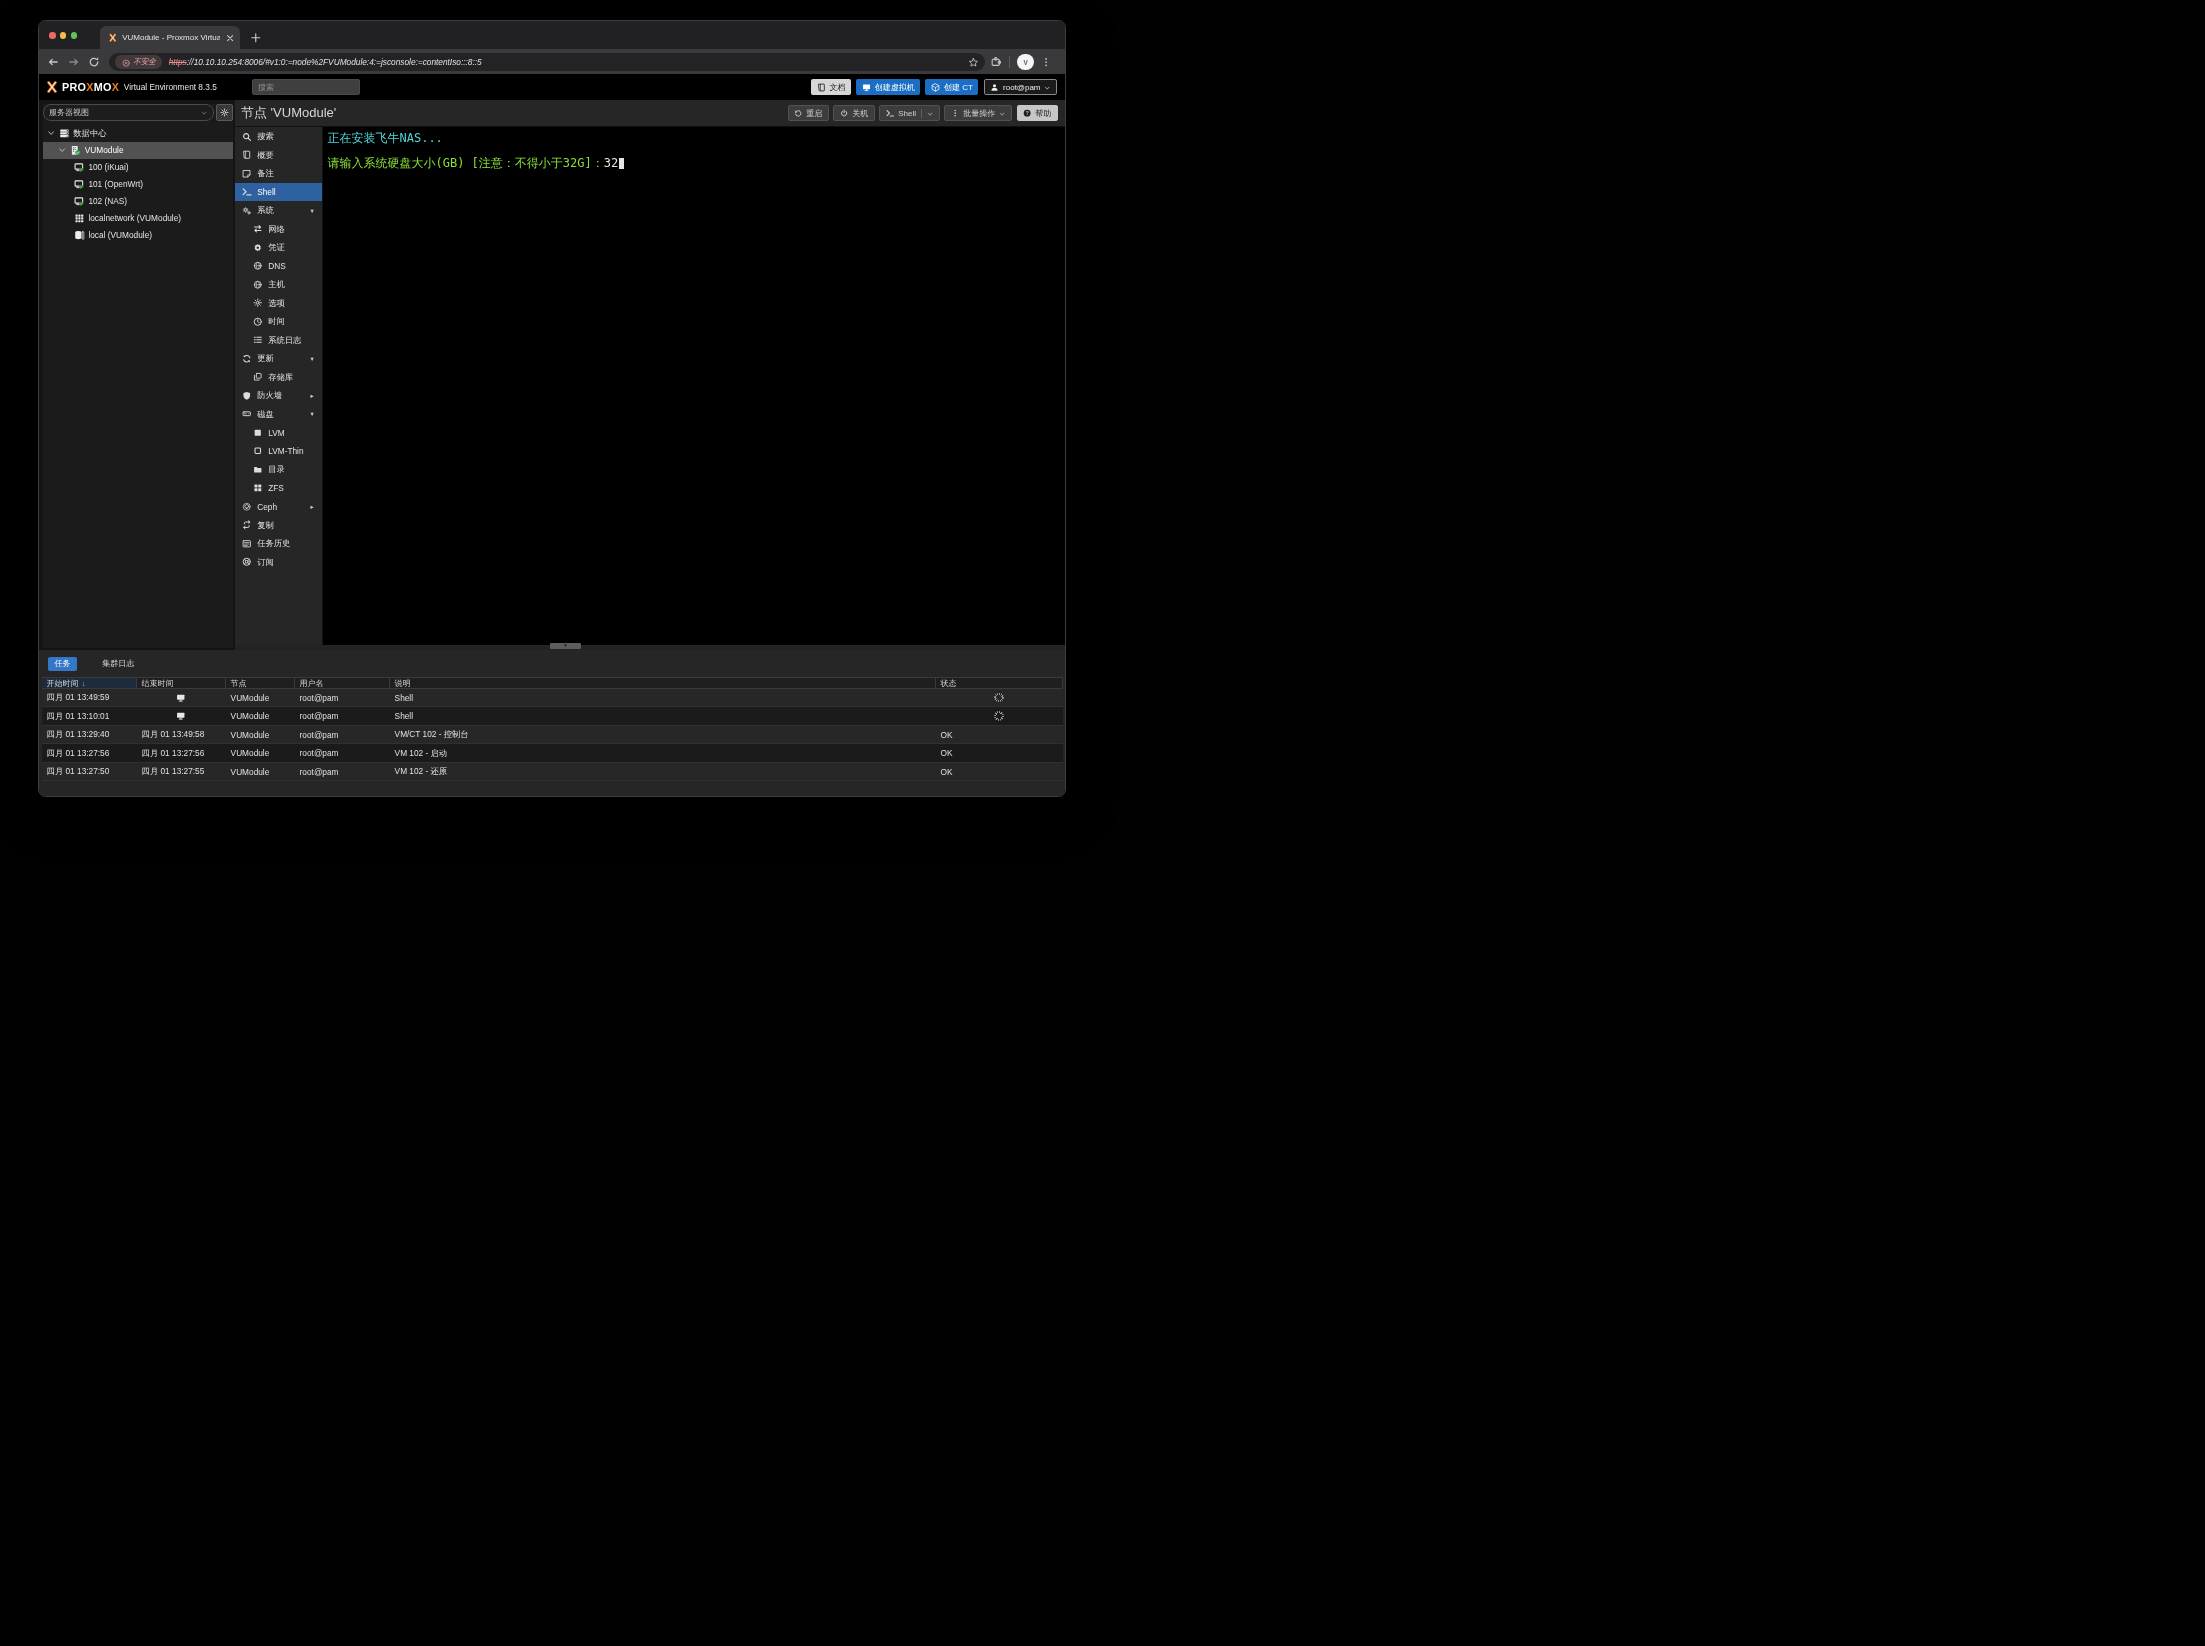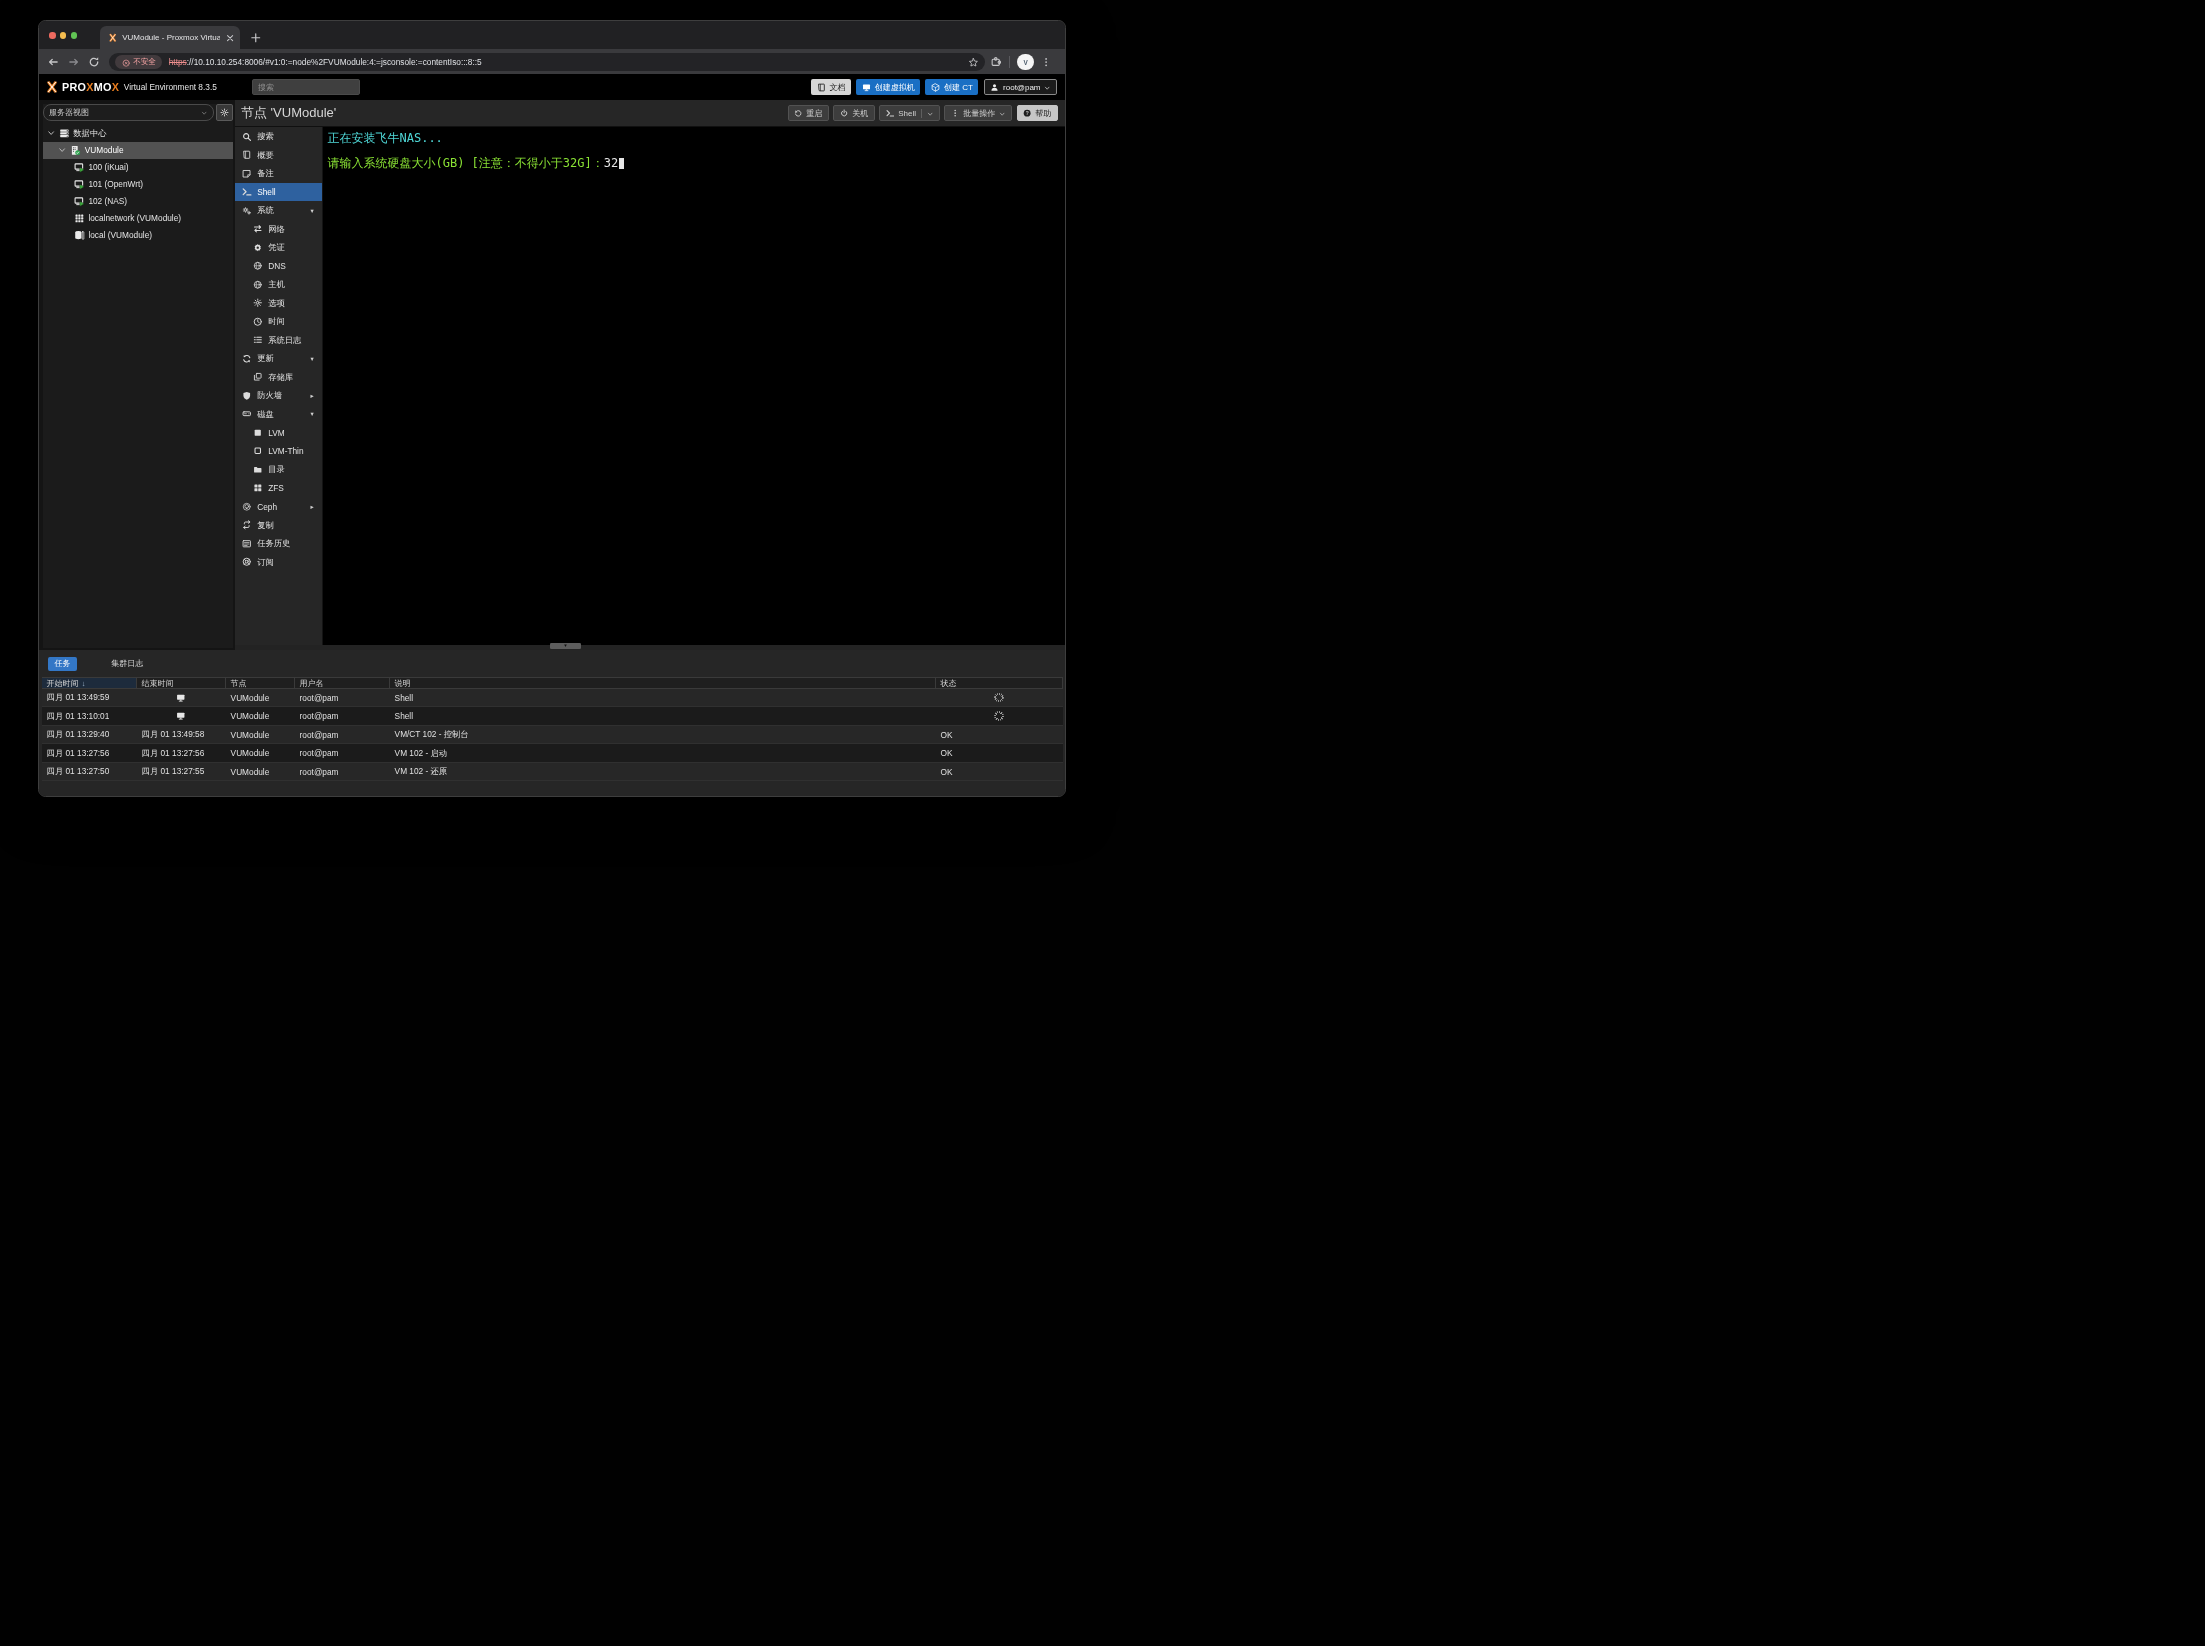--- a/index.html
+++ b/index.html
@@ -14,21 +14,21 @@
   .t-red{left:10.2px;background:#ee6a5f}.t-yellow{left:21px;background:#f5bd4f}.t-green{left:32px;background:#61c454}
   .tab{position:absolute;left:61px;top:5.1px;width:140px;height:23px;background:#3a3a3d;border-radius:6.4px 6.4px 0 0;
     display:flex;align-items:center;padding:0 5.1px 0 7.6px;gap:5.1px;}
   .tab .fav{width:9.5px;height:9.5px;flex:none}
   .tab .title{flex:1;font-size:8px;color:#e4e4e6;white-space:nowrap;overflow:hidden;}
   .tab .close{width:10.2px;height:10.2px;color:#c9c9cc;flex:none}
   .newtab{position:absolute;left:211px;top:10.2px;width:11.5px;height:11.5px;color:#c9c9cc;}
   .toolbar{position:absolute;left:0;top:28px;right:0;height:25.5px;background:#3a3a3d;display:flex;align-items:center;}
   .nav-ic{width:12px;height:12px;margin-left:8.3px;color:#c6c6c8;flex:none}
   .nav-ic.dim{color:#8a8a8e}
-  .urlpill{margin-left:9px;width:876px;height:18px;background:#232326;border-radius:9px;display:flex;align-items:center;padding:0 6.4px;}
+  .urlpill{margin-left:9px;width:876px;height:18px;background:#232326;border-radius:9px;display:flex;align-items:center;padding:0 6.4px;font-style:italic;}
   .chip{display:flex;align-items:center;gap:3.2px;background:#413a3d;border-radius:7px;height:13.4px;padding:0 6.4px;margin-right:6.4px;}
   .chip .ic{width:8.3px;height:8.3px;color:#f0a0a0}
   .chip .txt{font-size:7.6px;color:#f0a0a0}
   .url{font-size:8.3px;color:#dfe1e5;white-space:nowrap;overflow:hidden;flex:1}
   .url .scheme{color:#ec8d8d;text-decoration:line-through}
   .urlpill .star{width:10.8px;height:10.8px;color:#c6c6c8;flex:none;margin-left:5.1px}
   .tb-right{display:flex;align-items:center;margin-left:5.1px;gap:7.6px}
   .puzzle{width:11.5px;height:11.5px;color:#c6c6c8}
   .sep{width:0.6px;height:11.5px;background:#5a5a5e}
   .avatar{width:16.6px;height:16.6px;border-radius:50%;background:#f5f5f5;display:flex;align-items:center;justify-content:center;color:#4a5a6a;font-size:6.4px;font-weight:bold}
@@ -91,21 +91,21 @@
   .tline{white-space:pre;}
   .cursor{display:inline-block;width:5.7px;height:10.2px;background:#e6e6e6;vertical-align:-1.3px;margin-left:0.6px}
 
   
   .splitter{position:absolute;left:196px;top:624px;right:0;height:5.1px;background:#232323;}
   .handle{position:absolute;left:511px;top:622px;width:31px;height:5.7px;background:#5d5d5d;border-radius:1.3px;
     display:flex;align-items:center;justify-content:center;font-size:4.5px;color:#111;line-height:1}
 
   
   .bottom{position:absolute;left:0;top:629px;right:0;bottom:0;background:#262626;}
-  .bp-tabs{height:27px;display:flex;align-items:center;gap:28px;padding-left:9px}
+  .bp-tabs{height:27px;display:flex;align-items:center;gap:19px;padding-left:9px}
   .btab{height:14px;display:flex;align-items:center;padding:0 6.4px;font-size:8px;border-radius:1.9px;color:#d8d8d8}
   .btab.active{background:#3377c6;color:#fff}
   .ttable{position:absolute;left:2.5px;right:2.5px;top:27px;}
   .thead{display:flex;height:11.5px;border-top:0.6px solid #3a3a3a;border-bottom:0.6px solid #3a3a3a;background:#1f1f1f}
   .th{display:flex;align-items:center;padding-left:5.1px;font-size:8px;color:#d5d5d5;border-right:0.6px solid #3a3a3a;}
   .th.sorted{background:#1d2b3c}
   .th .arr{margin-left:3.2px;color:#9db4cb;font-size:7.6px}
   .trow2{display:flex;height:18.5px;border-bottom:0.6px solid #303030;background:#272727}
   .trow2.alt{background:#1b1b1b}
   .td{display:flex;align-items:center;padding-left:5.1px;font-size:8.3px;color:#e0e0e0;overflow:hidden;white-space:nowrap}

